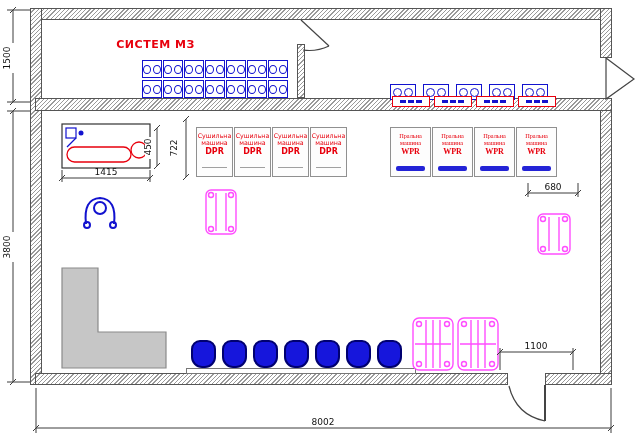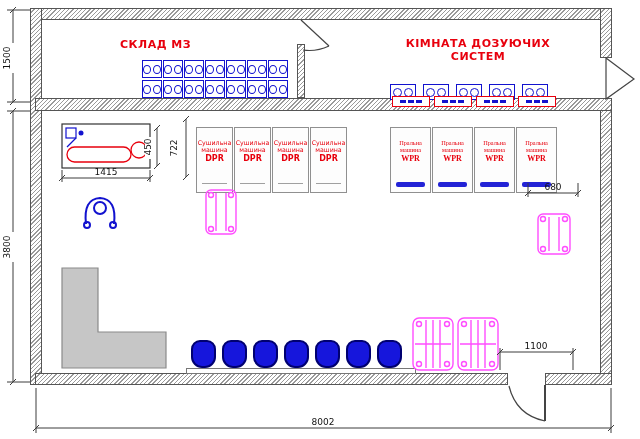--- a/index.html
+++ b/index.html
@@ -1,22 +1,22 @@
 <!DOCTYPE html>
 <html><head>
 <meta charset="utf-8">
 <style>
   html,body{margin:0;padding:0;background:#fff;}
   .plan{position:relative;width:640px;height:439px;background:#fff;font-family:"DejaVu Sans",sans-serif;overflow:hidden;}
   .wall{position:absolute;box-sizing:border-box;border:1px solid #555;
         background:repeating-linear-gradient(135deg,#ffffff 0 2px,#9a9a9a 2px 3px);z-index:1;}
   .room-label{position:absolute;color:#e8000d;font-weight:bold;font-size:11px;text-align:center;letter-spacing:.5px;z-index:6;}
   .room-label .rl{display:block;line-height:13px;}
-  .machine{position:absolute;top:127px;width:37px;height:66px;border:1px solid #909090;background:#fdfdfd;
-           text-align:center;box-sizing:border-box;padding-top:11px;z-index:4;}
+  .machine{position:absolute;top:127px;width:37px;height:50px;border:1px solid #909090;background:#fdfdfd;
+           text-align:center;box-sizing:border-box;padding-top:4px;z-index:4;}
   .machine .t{display:block;font-size:6.3px;line-height:7.2px;color:#e8000d;}
   .machine .model{display:block;font-size:8px;font-weight:bold;color:#e8000d;margin-top:1px;}
   .dryer::after{content:"";position:absolute;left:5px;right:5px;bottom:8px;border-top:1px solid #a0a0a0;}
   .washer{width:41px;font-family:Liberation Serif, serif;}
   .washer .bar{position:absolute;left:5px;right:5px;bottom:5px;height:5px;background:#2323d6;border-radius:2px;}
   .rack{position:absolute;width:20px;height:18px;border:1px solid #1212cf;background:#fff;display:flex;
         align-items:center;justify-content:center;gap:2px;box-sizing:border-box;z-index:4;}
   .rack .drum{width:7px;height:7px;border:1px solid #1212cf;border-radius:50%;}
   .rack.wide{width:26px;height:16px;}
   .dosebox{position:absolute;top:96px;width:38px;height:11px;border:1px solid #e8000d;background:#fff;display:flex;
@@ -37,25 +37,21 @@
   <div class="wall" style="left:35px;top:8px;width:577px;height:12px"></div>
   <div class="wall" style="left:30px;top:8px;width:12px;height:377px"></div>
   <div class="wall" style="left:600px;top:8px;width:12px;height:50px"></div>
   <div class="wall" style="left:600px;top:100px;width:12px;height:285px"></div>
   <div class="wall" style="left:35px;top:98px;width:577px;height:13px"></div>
   <div class="wall" style="left:297px;top:44px;width:8px;height:54px"></div>
   <div class="wall" style="left:35px;top:373px;width:473px;height:12px"></div>
   <div class="wall" style="left:545px;top:373px;width:67px;height:12px"></div>
 
   <div class="room-label" style="left:103px;top:38px;width:105px">
-    <span class="rl">СКЛАД  МЗ</span>
-  </div>
-  <div class="room-label" style="left:397px;top:37px;width:162px">
-    <span class="rl">КІМНАТА ДОЗУЮЧИХ</span>
-    <span class="rl">СИСТЕМ</span>
+    <span class="rl">СИСТЕМ  МЗ</span>
   </div>
 
   <div class="rack" style="left:142px;top:60px">
       <span class="drum"></span>
       <span class="drum"></span>
     </div>
   <div class="rack" style="left:163px;top:60px">
       <span class="drum"></span>
       <span class="drum"></span>
     </div>

